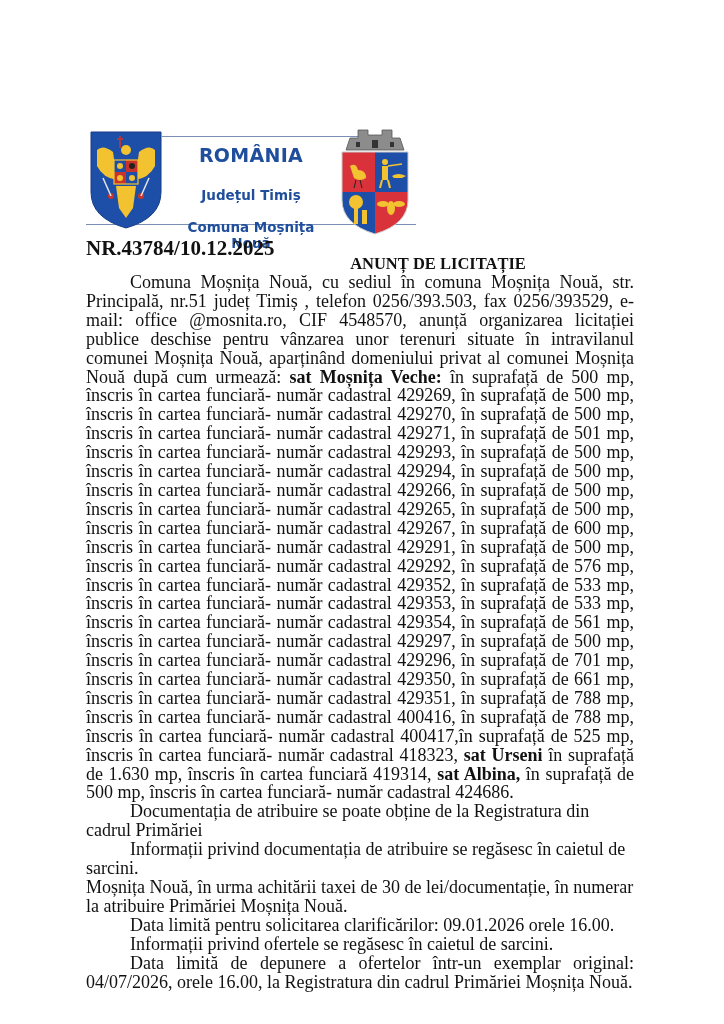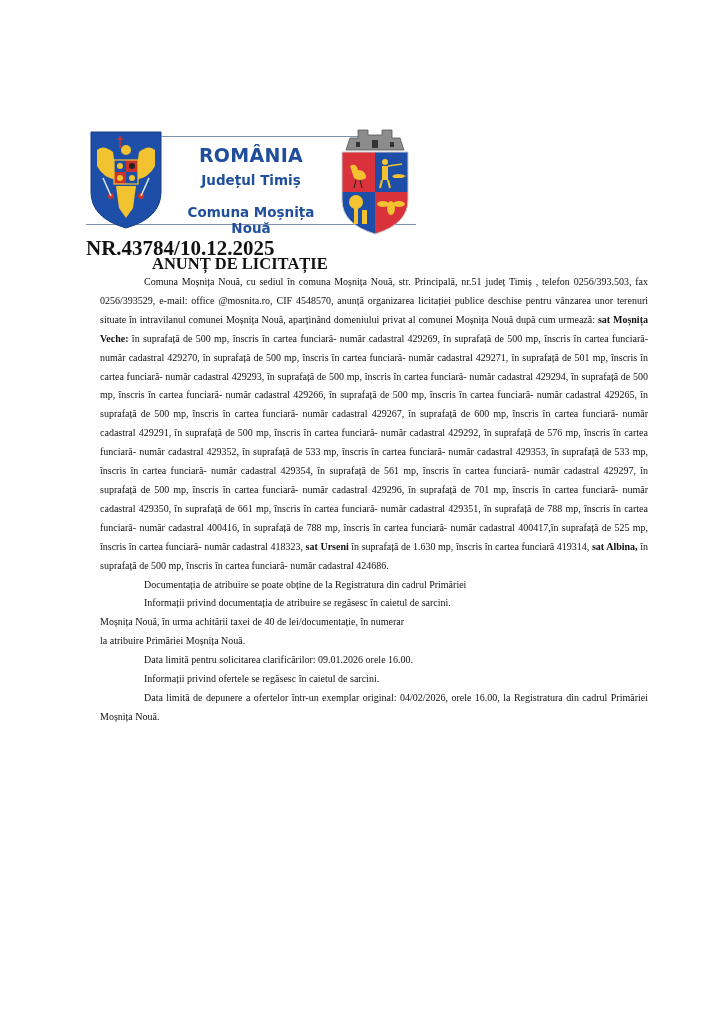--- a/index.html
+++ b/index.html
@@ -9,28 +9,28 @@
 
   
   .letterhead { position: absolute; left: 86px; top: 126px; width: 330px; height: 110px; }
   .lh-line-top { position: absolute; left: 76px; right: 38px; top: 10px; height: 1px; background: #7a8fb3; }
   .lh-line-bottom { position: absolute; left: 0px; right: 0px; top: 98px; height: 1px; background: #7a8fb3; }
   .coat-ro { position: absolute; left: 3px; top: 4px; width: 74px; height: 100px; }
   .coat-mosnita { position: absolute; left: 250px; top: 0px; width: 78px; height: 110px; }
   .lh-text { position: absolute; left: 80px; top: 12px; width: 170px; text-align: center;
              font-family: "DejaVu Sans", "Liberation Sans", sans-serif; font-weight: bold; color: #1f4e9c; }
   .lh-country { font-size: 19px; letter-spacing: 0.3px; margin-top: 6px; }
-  .lh-county { font-size: 13.5px; margin-top: 6px; }
+  .lh-county { font-size: 13.5px; margin-top: 21px; }
   .lh-commune { font-size: 13.5px; margin-top: 16px; }
 
   
   .doc-number { position: absolute; left: 86px; top: 236px; font-size: 21px; font-weight: bold; }
   .doc-title { position: absolute; left: 0; width: 724px; top: 254px; padding-left: 152px; box-sizing: border-box;
-               text-align: left; font-size: 16.5px; font-weight: bold; }
-  .body-text { position: absolute; left: 100px; top: 273px; width: 548px; font-size: 10px; line-height: 18.9px; }
+               text-align: center; font-size: 16.5px; font-weight: bold; }
+  .body-text { position: absolute; left: 86px; top: 273px; width: 548px; font-size: 18px; line-height: 18.9px; }
   .body-text p { margin: 0; text-align: justify; }
   .indent { text-indent: 44px; }
   .b { font-weight: bold; }
   .no-justify { text-align: left !important; }
 </style>
 </head>
 <body>
 
 <div class="page">
 
@@ -112,19 +112,19 @@
   </div>
 
   <div class="doc-number">NR.43784/10.12.2025</div>
   <div class="doc-title">ANUNȚ DE LICITAȚIE</div>
 
   <div class="body-text">
     <p class="indent"><span>Comuna Moșnița Nouă, cu sediul în comuna Moșnița Nouă, str. Principală, nr.51 județ Timiș , telefon 0256/393.503, fax 0256/393529, e-mail: office @mosnita.ro,  CIF 4548570, anunță organizarea licitației publice deschise pentru vânzarea unor terenuri situate în intravilanul comunei Moșnița Nouă, aparținând domeniului privat al comunei Moșnița Nouă după cum urmează: </span><span class="b">sat Moșnița Veche:</span><span> în suprafață de 500 mp, înscris în cartea funciară- număr cadastral 429269, în suprafață de 500 mp, înscris în cartea funciară- număr cadastral 429270, în suprafață de 500 mp, înscris în cartea funciară- număr cadastral 429271, în suprafață de 501 mp, înscris în cartea funciară- număr cadastral 429293, în suprafață de 500 mp, înscris în cartea funciară- număr cadastral 429294, în suprafață de 500 mp, înscris în cartea funciară- număr cadastral 429266, în suprafață de 500 mp, înscris în cartea funciară- număr cadastral 429265, în suprafață de 500 mp, înscris în cartea funciară- număr cadastral 429267, în suprafață de 600 mp, înscris în cartea funciară- număr cadastral 429291, în suprafață de 500 mp, înscris în cartea funciară- număr cadastral 429292, în suprafață de 576 mp, înscris în cartea funciară- număr cadastral 429352, în suprafață de 533 mp, înscris în cartea funciară- număr cadastral 429353, în suprafață de 533 mp, înscris în cartea funciară- număr cadastral 429354,  în suprafață de 561 mp, înscris în cartea funciară- număr cadastral 429297, în suprafață de 500 mp, înscris în cartea funciară- număr cadastral 429296, în suprafață de 701 mp, înscris în cartea funciară- număr cadastral 429350,  în suprafață de 661 mp, înscris în cartea funciară- număr cadastral 429351, în suprafață de 788 mp, înscris în cartea funciară- număr cadastral 400416, în suprafață de 788 mp, înscris în cartea funciară- număr cadastral 400417,în suprafață de 525 mp, înscris în cartea funciară- număr cadastral 418323, </span><span class="b">sat Urseni</span><span> în suprafață de 1.630 mp, înscris în cartea funciară 419314, </span><span class="b">sat Albina,</span><span> în suprafață de 500 mp, înscris în cartea funciară- număr cadastral 424686.</span></p>
 
     <p class="indent no-justify">Documentația de atribuire se poate obține de la Registratura din cadrul Primăriei</p>
     <p class="indent no-justify">Informații privind documentația de atribuire se regăsesc în caietul de sarcini.</p>
-    <p class="no-justify">Moșnița Nouă, în urma achitării taxei de 40 de lei/documentație,  în numerar</p>
+    <p class="no-justify">Moșnița Nouă, în urma achitării taxei de 30 de lei/documentație,  în numerar</p>
     <p class="no-justify">la atribuire Primăriei Moșnița Nouă.</p>
     <p class="indent no-justify">Data limită pentru solicitarea clarificărilor: 09.01.2026 orele 16.00.</p>
     <p class="indent no-justify">Informații privind ofertele se regăsesc în caietul de sarcini.</p>
-    <p class="indent">Data limită de depunere a ofertelor într-un exemplar original: 04/02/2026, orele 16.00, la Registratura din cadrul Primăriei Moșnița Nouă.</p>
+    <p class="indent">Data limită de depunere a ofertelor într-un exemplar original: 04/07/2026, orele 16.00, la Registratura din cadrul Primăriei Moșnița Nouă.</p>
   </div>
 </div>
 
 </body></html>

